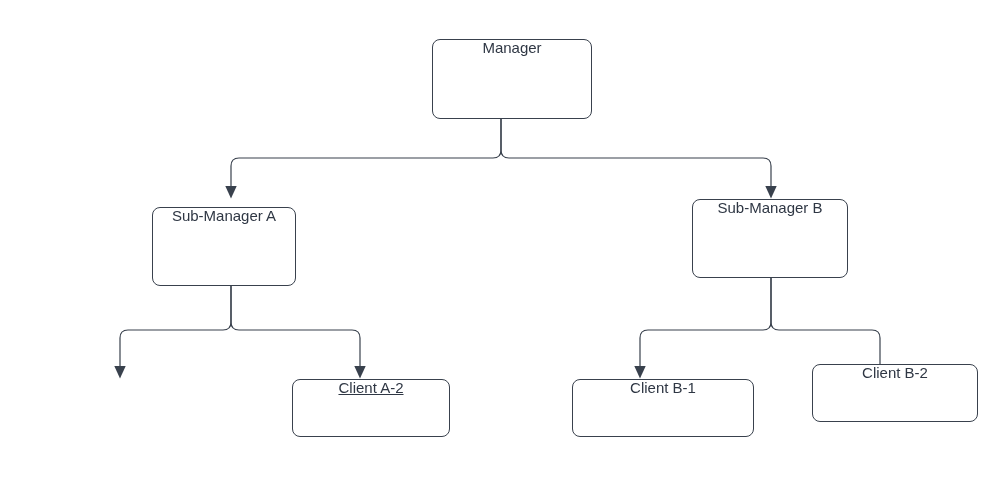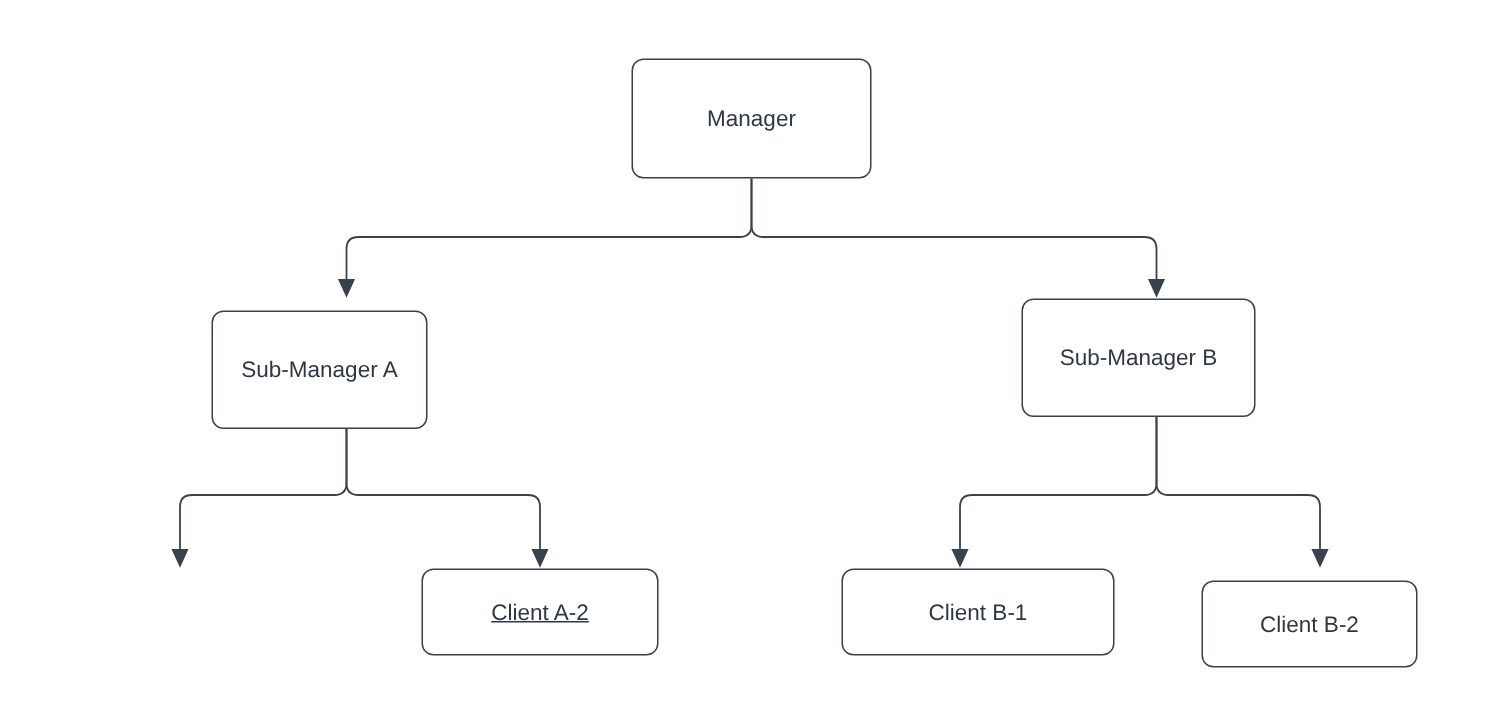--- a/index.html
+++ b/index.html
@@ -29,34 +29,34 @@
     fill:var(--connector);
     stroke:none;
   }
   .node{
     position:absolute;
     box-sizing:border-box;
     background:var(--node-fill);
     border:1px solid var(--node-border);
     border-radius:8px;
     display:flex;
-    align-items:center;
     justify-content:center;
     color:var(--text);
     font-size:15px;
     line-height:1;
     cursor:default;
+    margin-left:11px;
   }
   .node-manager   {left:421px; top:39px;  width:160px; height:80px;}
   .node-sub-a     {left:141px; top:207px; width:144px; height:79px;}
   .node-sub-b     {left:681px; top:199px; width:156px; height:79px;}
   .node-client-a1 {left:40px;  top:379px; width:158px; height:58px;}
   .node-client-a2 {left:281px; top:379px; width:158px; height:58px;text-decoration:underline;}
   .node-client-b1 {left:561px; top:379px; width:182px; height:58px;}
-  .node-client-b2 {left:801px; top:387px; width:144px; height:58px;}
+  .node-client-b2 {left:801px; top:364px; width:166px; height:58px;}
 </style>
 </head>
 <body>
 
 <div class="canvas">
 
   <svg class="edges" viewBox="0 0 1000 480" xmlns="http://www.w3.org/2000/svg">
 
     <path class="edge" d="M501,119 L501,150 Q501,158 493,158 L239,158 Q231,158 231,166 L231,186"></path>
     <path class="arrowhead" d="M231,198.5 L225.3,186 L236.7,186 Z"></path>

